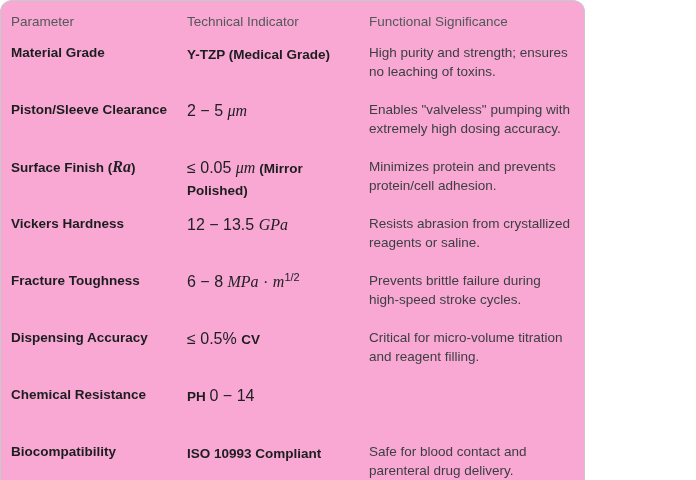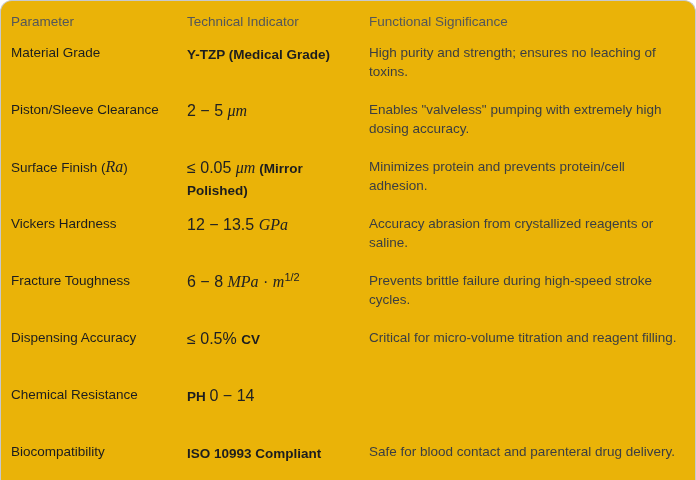--- a/index.html
+++ b/index.html
@@ -6,23 +6,23 @@
     margin: 0;
     padding: 0;
     width: 696px;
     height: 480px;
     overflow: hidden;
     background: #ffffff;
     font-family: "Liberation Sans", sans-serif;
   }
   .card {
     box-sizing: border-box;
-    width: 696px;
+    width: 585px;
     height: 480px;
-    background: #eab308;
+    background: #f9a8d4;
     border: 1px solid #c6c9cd;
     border-bottom: none;
     border-radius: 12px 12px 0 0;
     padding: 0 10px;
     overflow: hidden;
   }
   .row {
     display: grid;
     grid-template-columns: 176px 182px 1fr;
     align-items: start;
@@ -35,21 +35,21 @@
     padding-top: 12px;
   }
   .hcell {
     font-size: 13.5px;
     color: #545759;
     line-height: 18px;
     padding-right: 12px;
   }
   .param {
     font-size: 13.5px;
-    font-weight: 400;
+    font-weight: 700;
     color: #1c1d1f;
     line-height: 20px;
     padding-right: 16px;
   }
   .ind {
     line-height: 21px;
     padding-right: 12px;
   }
   .sig {
     font-size: 13.5px;
@@ -106,21 +106,21 @@
 
   <div class="row">
     <div class="param"><span>Surface Finish (</span><span class="mi">Ra</span><span>)</span></div>
     <div class="ind"><span class="m">≤ 0.05 </span><span class="mi">μm</span><span class="b"> (Mirror Polished)</span></div>
     <div class="sig">Minimizes protein and prevents protein/cell adhesion.</div>
   </div>
 
   <div class="row">
     <div class="param">Vickers Hardness</div>
     <div class="ind"><span class="m">12 − 13.5 </span><span class="mi">GPa</span></div>
-    <div class="sig">Accuracy abrasion from crystallized reagents or saline.</div>
+    <div class="sig">Resists abrasion from crystallized reagents or saline.</div>
   </div>
 
   <div class="row">
     <div class="param">Fracture Toughness</div>
     <div class="ind"><span class="m">6 − 8 </span><span class="mi">MPa</span><span class="m"> · </span><span class="mi">m</span><sup class="m">1/2</sup></div>
     <div class="sig">Prevents brittle failure during high-speed stroke cycles.</div>
   </div>
 
   <div class="row">
     <div class="param">Dispensing Accuracy</div>

